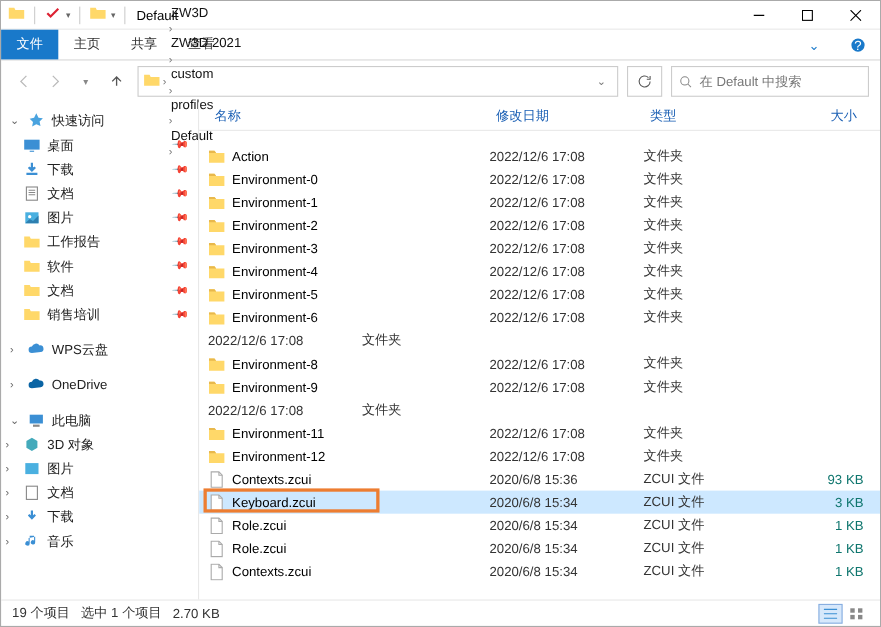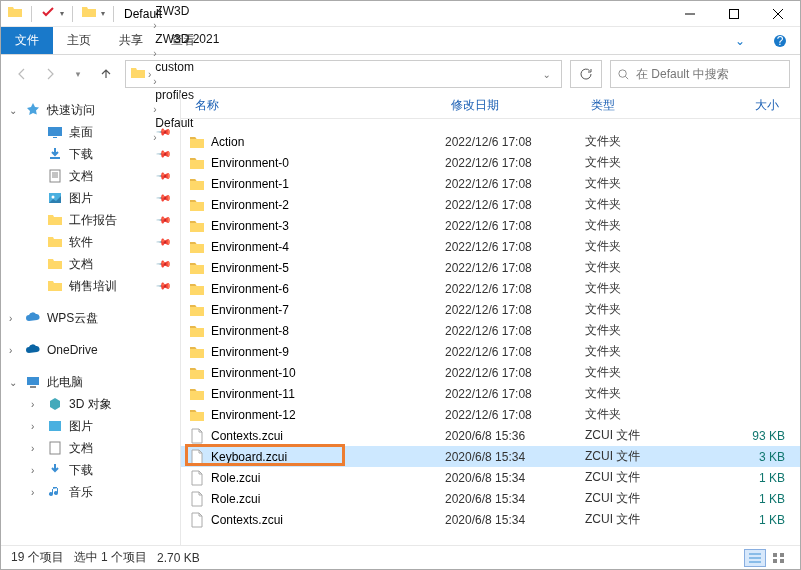--- a/index.html
+++ b/index.html
@@ -27,21 +27,21 @@
 .nav-btn.enabled { color: #555; }
 .addr-bar { flex: 1; height: 28px; border: 1px solid #ccc; display: flex; align-items: center; padding: 0 4px; gap: 2px;}
 .crumb { display: flex; align-items: center; gap: 2px; padding: 0 2px; color: #111;}
 .crumb-sep { color: #777; font-size: 10px; }
 .addr-refresh-box { width: 32px; height: 28px; border: 1px solid #ccc; display: flex; align-items: center; justify-content: center; }
 .search-box { width: 180px; height: 28px; border: 1px solid #ccc; display: flex; align-items: center; padding: 0 6px; gap: 6px; color: #777;}
 
 .main { display: flex; height: calc(100% - 26px - 28px - 38px - 24px); }
 .sidebar { width: 180px; border-right: 1px solid #e8e8e8; overflow-y: auto; padding: 6px 0;}
 .side-group { margin-bottom: 10px; }
-.side-item { display: flex; align-items: center; height: 22px; padding-left: 30px; gap: 6px; color: #222;}
+.side-item { display: flex; align-items: center; height: 22px; padding-left: 4px; gap: 6px; color: #222;}
 .side-item.header { padding-left: 8px; font-weight: normal; }
 .side-item .exp { width: 10px; color: #666; font-size: 10px;}
 .side-item .pin { margin-left: auto; margin-right: 10px; color: #888; transform: rotate(45deg); font-size: 10px;}
 .side-icon { width: 16px; height: 16px; flex-shrink: 0; }
 
 .content { flex: 1; display: flex; flex-direction: column; gap: 12px; }
 .col-headers { height: 26px; display: flex; align-items: center; border-bottom: 1px solid #e8e8e8; color: #1a5fb4; padding-left: 8px;}
 .col-headers > div { padding: 0 6px; }
 .col-name { width: 256px; }
 .col-date { width: 140px; }
@@ -405,27 +405,20 @@
               <path fill="#ffd869" d="M1 3h5l1.5 2H15v9H1z"></path>
               <path fill="#e8b84c" d="M1 3h5l1.5 2H1z"></path>
             </svg>
             <span>Environment-6</span>
           </div>
           <div class="col-date date-col">2022/12/6 17:08</div>
           <div class="col-type type-col">文件夹</div>
           <div class="col-size"></div>
         </div>
         <div class="file-row" style="position: relative;">
-          <div class="col-name">
-            <svg class="icon" viewBox="0 0 16 16">
-              <path fill="#ffd869" d="M1 3h5l1.5 2H15v9H1z"></path>
-              <path fill="#e8b84c" d="M1 3h5l1.5 2H1z"></path>
-            </svg>
-            <span>Environment-7</span>
-          </div>
           <div class="col-date date-col">2022/12/6 17:08</div>
           <div class="col-type type-col">文件夹</div>
           <div class="col-size"></div>
         </div>
         <div class="file-row" style="position: relative;">
           <div class="col-name">
             <svg class="icon" viewBox="0 0 16 16">
               <path fill="#ffd869" d="M1 3h5l1.5 2H15v9H1z"></path>
               <path fill="#e8b84c" d="M1 3h5l1.5 2H1z"></path>
             </svg>
@@ -441,27 +434,20 @@
               <path fill="#ffd869" d="M1 3h5l1.5 2H15v9H1z"></path>
               <path fill="#e8b84c" d="M1 3h5l1.5 2H1z"></path>
             </svg>
             <span>Environment-9</span>
           </div>
           <div class="col-date date-col">2022/12/6 17:08</div>
           <div class="col-type type-col">文件夹</div>
           <div class="col-size"></div>
         </div>
         <div class="file-row" style="position: relative;">
-          <div class="col-name">
-            <svg class="icon" viewBox="0 0 16 16">
-              <path fill="#ffd869" d="M1 3h5l1.5 2H15v9H1z"></path>
-              <path fill="#e8b84c" d="M1 3h5l1.5 2H1z"></path>
-            </svg>
-            <span>Environment-10</span>
-          </div>
           <div class="col-date date-col">2022/12/6 17:08</div>
           <div class="col-type type-col">文件夹</div>
           <div class="col-size"></div>
         </div>
         <div class="file-row" style="position: relative;">
           <div class="col-name">
             <svg class="icon" viewBox="0 0 16 16">
               <path fill="#ffd869" d="M1 3h5l1.5 2H15v9H1z"></path>
               <path fill="#e8b84c" d="M1 3h5l1.5 2H1z"></path>
             </svg>

